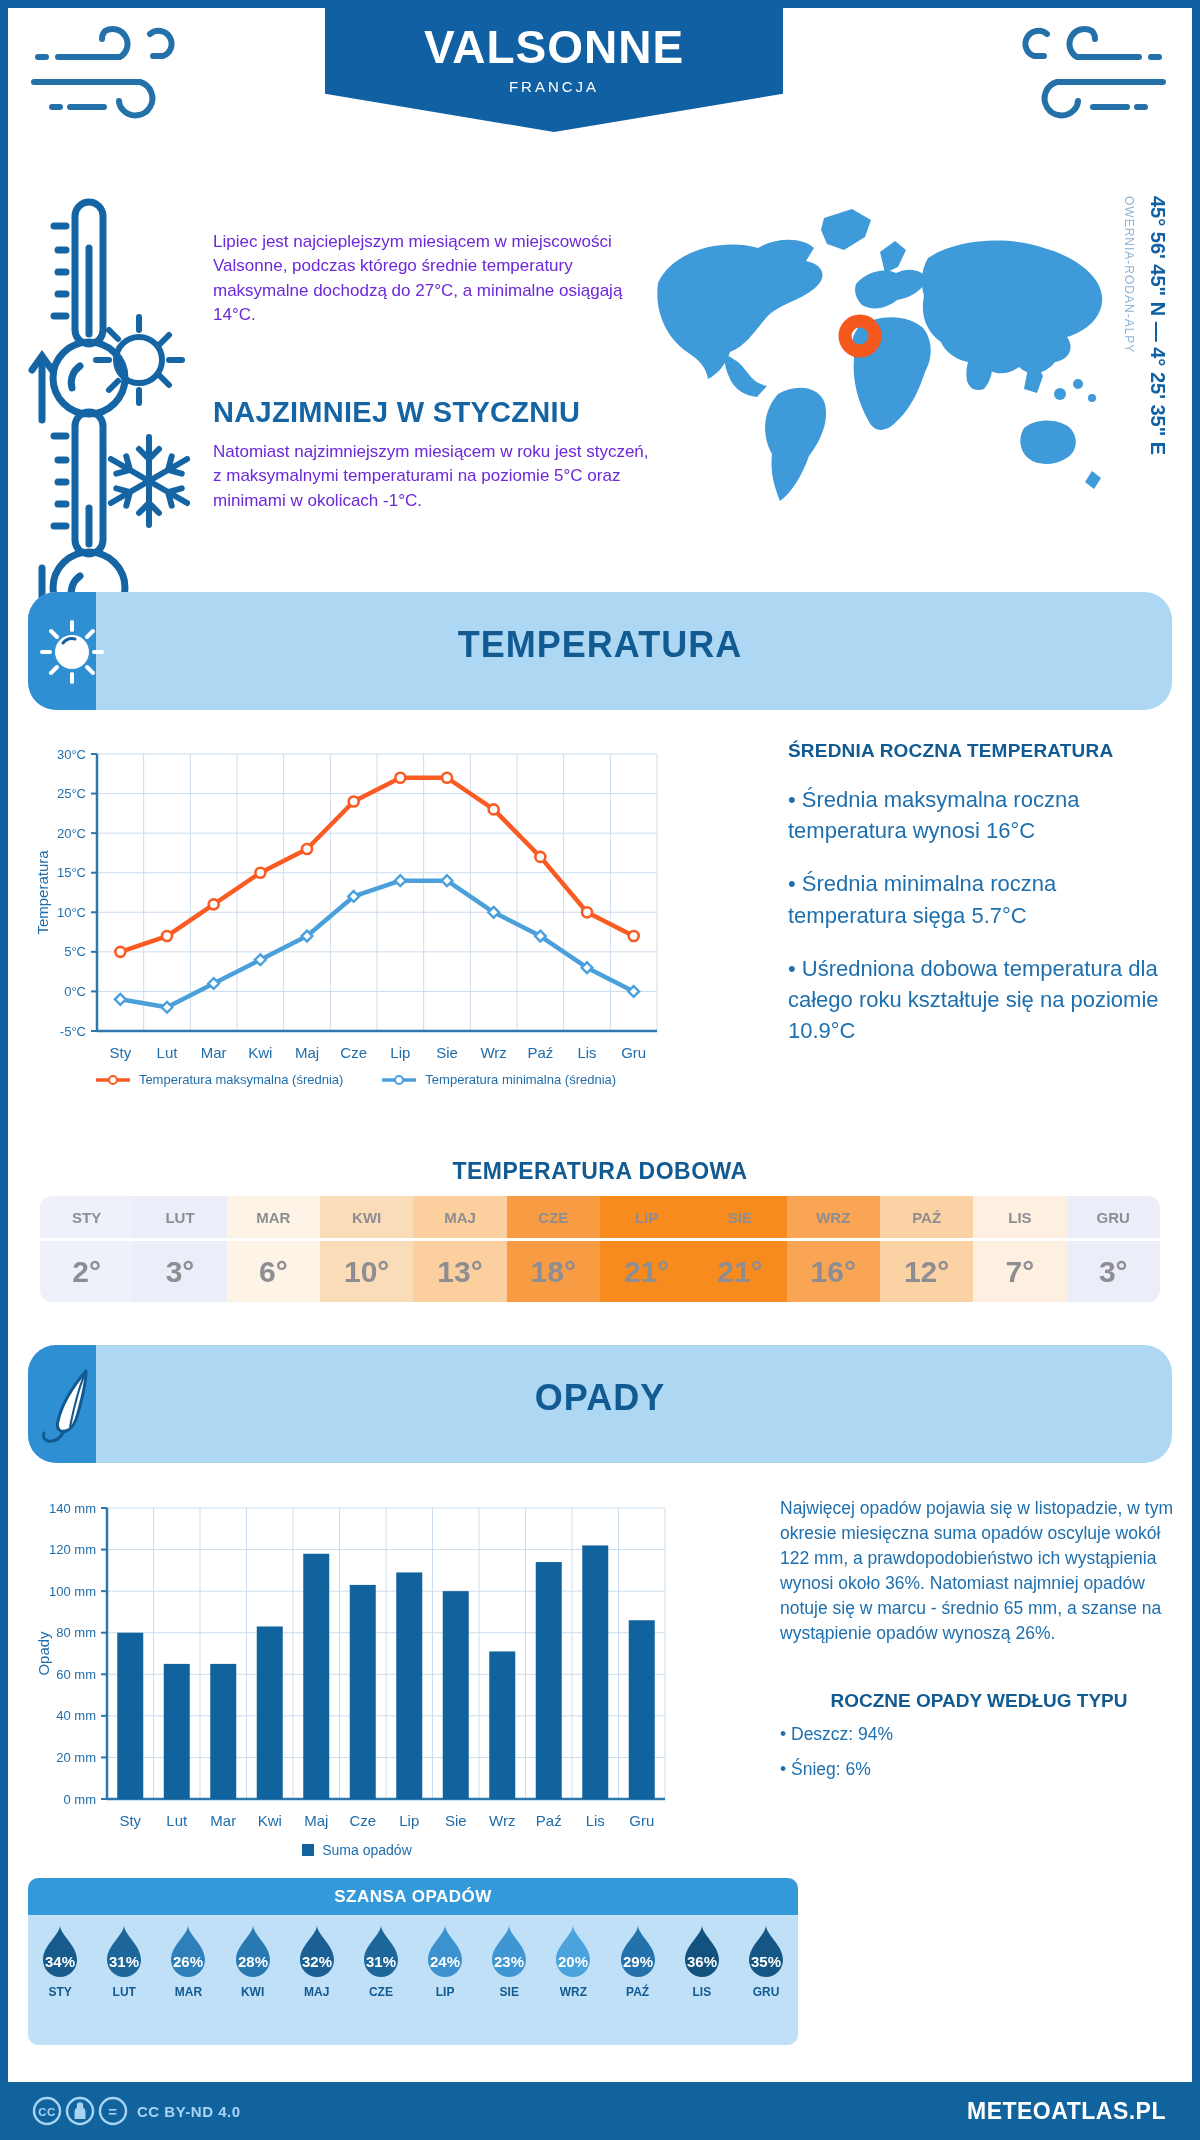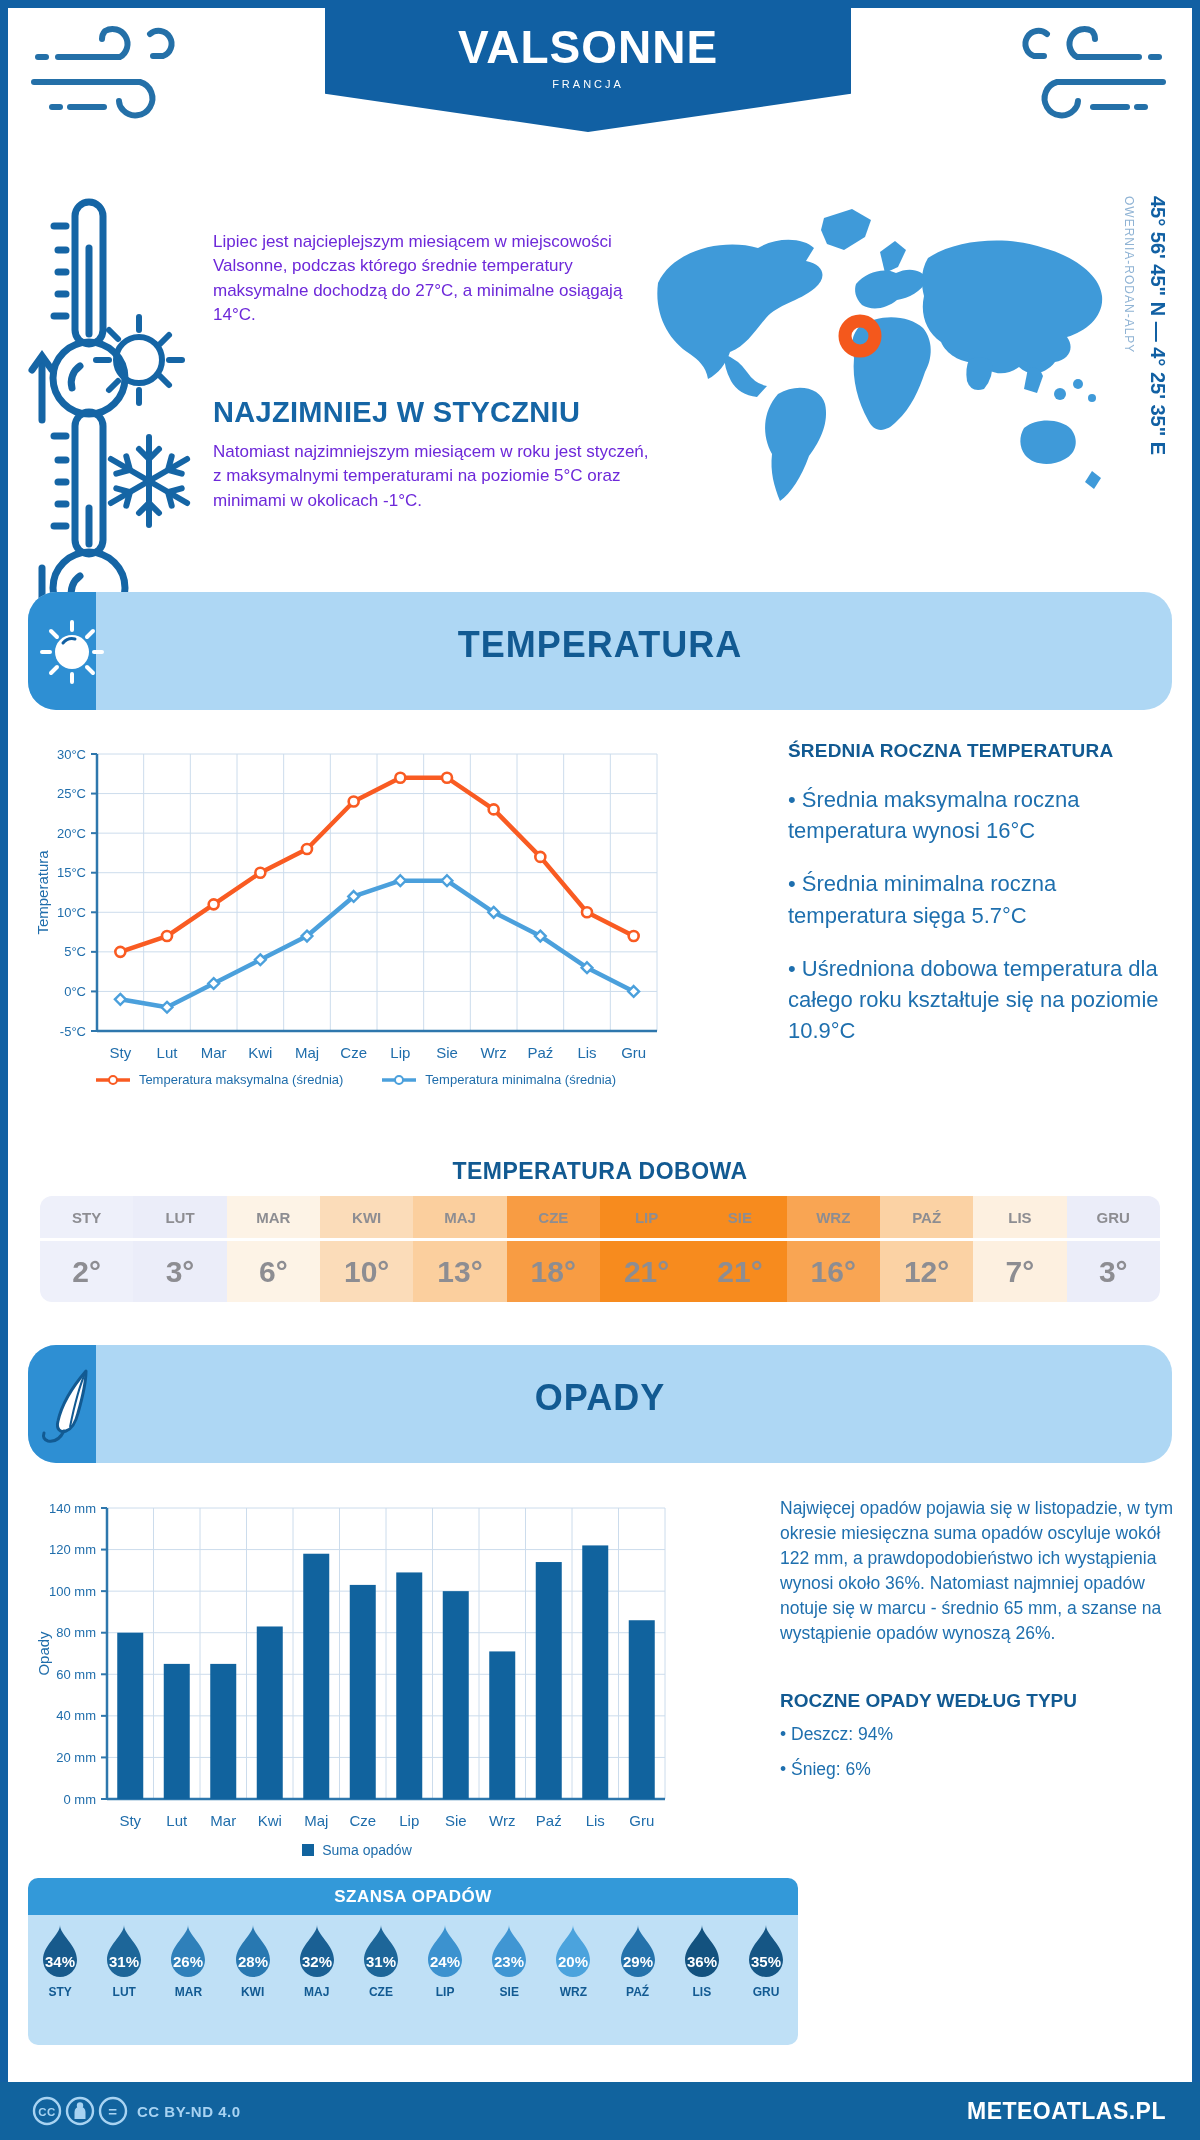--- a/index.html
+++ b/index.html
@@ -4,24 +4,24 @@
 <style>
   html,body{margin:0;padding:0;background:#e8e8e8;}
   .page{position:relative;width:1200px;height:2140px;background:#ffffff;margin:0 auto;overflow:hidden;
         font-family:"Liberation Sans", sans-serif;}
   .edge{position:absolute;background:#1160a3;}
   #edge-top{left:0;top:0;width:1200px;height:8px;}
   #edge-left{left:0;top:0;width:8px;height:2140px;}
   #edge-right{left:1192px;top:0;width:8px;height:2140px;}
 
   
-  .banner{position:absolute;left:325px;top:0;width:526px;height:132px;background:#1160a3;
+  .banner{position:absolute;left:325px;top:0;width:458px;height:132px;background:#1160a3;
           clip-path:polygon(0 0,100% 0,100% 71%,50% 100%,0 71%);text-align:center;color:#fff;}
   .banner-title{margin-top:20px;font-size:46px;font-weight:bold;letter-spacing:1px;}
-  .banner-sub{margin-top:4px;font-size:11px;letter-spacing:3px;}
+  .banner-sub{margin-top:4px;font-size:15px;letter-spacing:3px;}
   .windsvg{position:absolute;width:205px;height:130px;}
 
   
   .sec-title{position:absolute;left:213px;font-size:29px;font-weight:bold;color:#1565a5;letter-spacing:.3px;}
   .sec-text{position:absolute;left:213px;font-size:17px;line-height:1.43;color:#6d28d9;}
   .icon-abs{position:absolute;}
 
   
   #map-svg{position:absolute;left:628px;top:188px;width:512px;height:336px;}
   .coords-col{position:absolute;left:1122px;top:196px;height:360px;writing-mode:vertical-rl;}
@@ -49,21 +49,21 @@
   .dobowa-title{position:absolute;left:0;width:1200px;text-align:center;font-size:23px;font-weight:bold;color:#125a92;letter-spacing:.5px;}
   #dobowa-table{position:absolute;left:40px;top:1196px;width:1120px;height:106px;display:flex;border-radius:12px;overflow:hidden;}
   .dob-col{flex:1;display:flex;flex-direction:column;}
   .dob-month{height:42px;display:flex;align-items:center;justify-content:center;font-size:15px;font-weight:bold;
              color:#8d8d92;border-bottom:3px solid #fff;}
   .dob-val{height:61px;display:flex;align-items:center;justify-content:center;font-size:30px;font-weight:bold;color:#8d8d92;}
 
   
   .op-par{font-size:17.5px;line-height:1.43;}
   .op-par + .op-par{text-align:center;}
-  .op-heading{margin-top:44px;font-size:19px;font-weight:bold;color:#125a92;}
+  .op-heading{margin-top:44px;font-size:19px;font-weight:bold;color:#125a92;text-align:center;}
   .op-bullets .bullet{font-size:17.5px;line-height:1.42;margin-top:10px;}
 
   
   #szansa{position:absolute;left:28px;top:1878px;width:770px;}
   #szansa-header{height:37px;background:#3399d9;border-radius:10px 10px 0 0;color:#fff;font-size:17px;font-weight:bold;
                  display:flex;align-items:center;justify-content:center;letter-spacing:.5px;}
   #szansa-body{height:130px;background:#bfe0f6;border-radius:0 0 10px 10px;display:flex;padding-top:8px;box-sizing:border-box;}
   .drop-cell{flex:1;display:flex;flex-direction:column;align-items:center;}
   .drop-label{margin-top:2px;font-size:12px;font-weight:bold;color:#125a92;}
 

